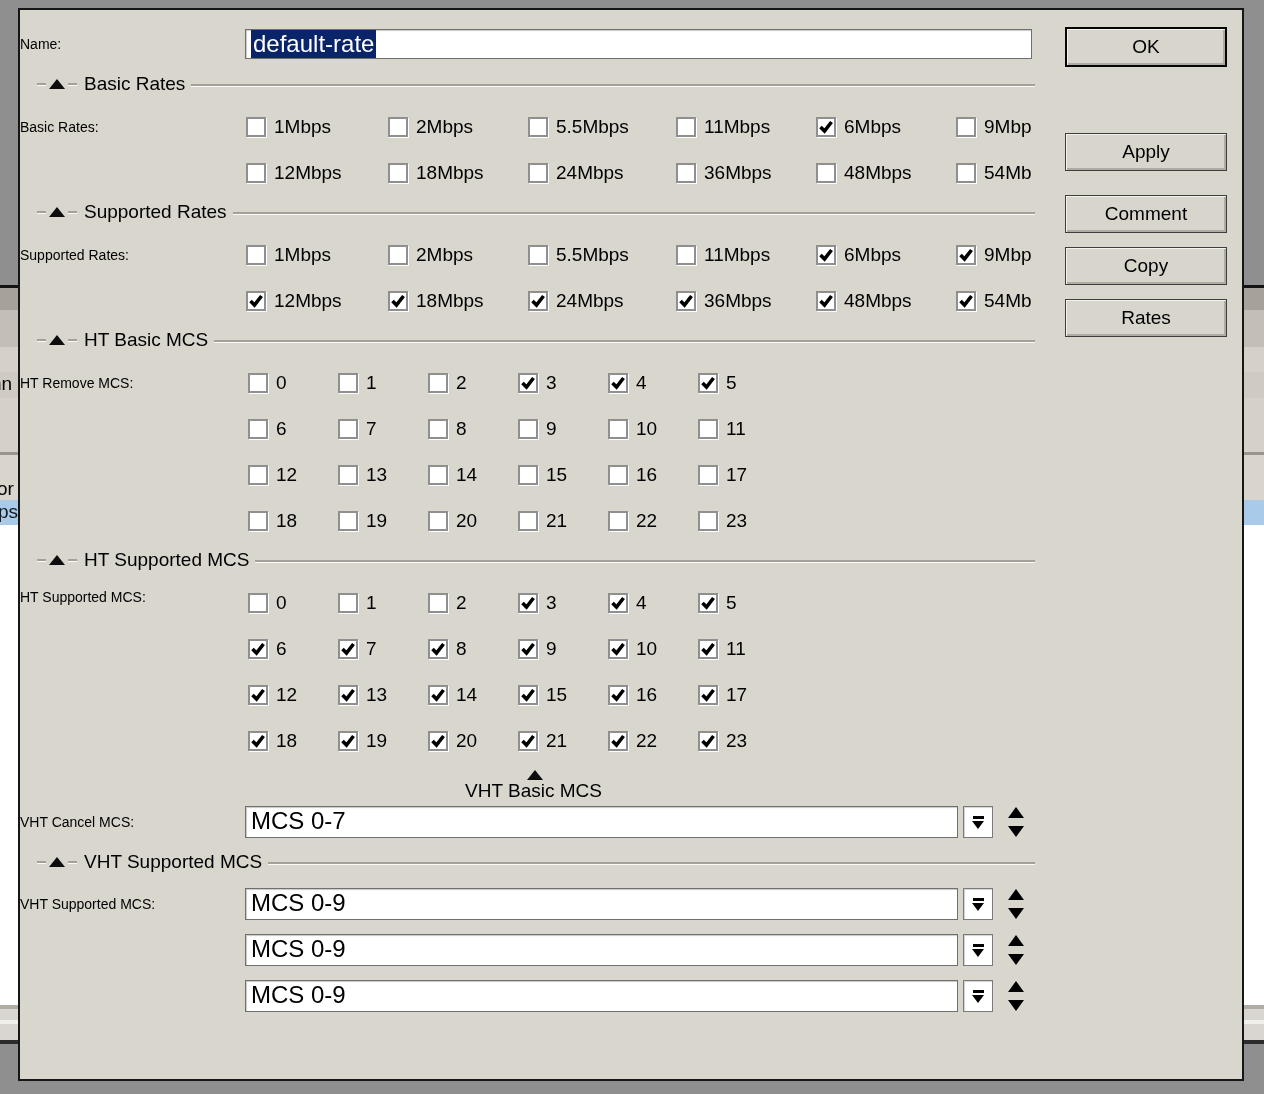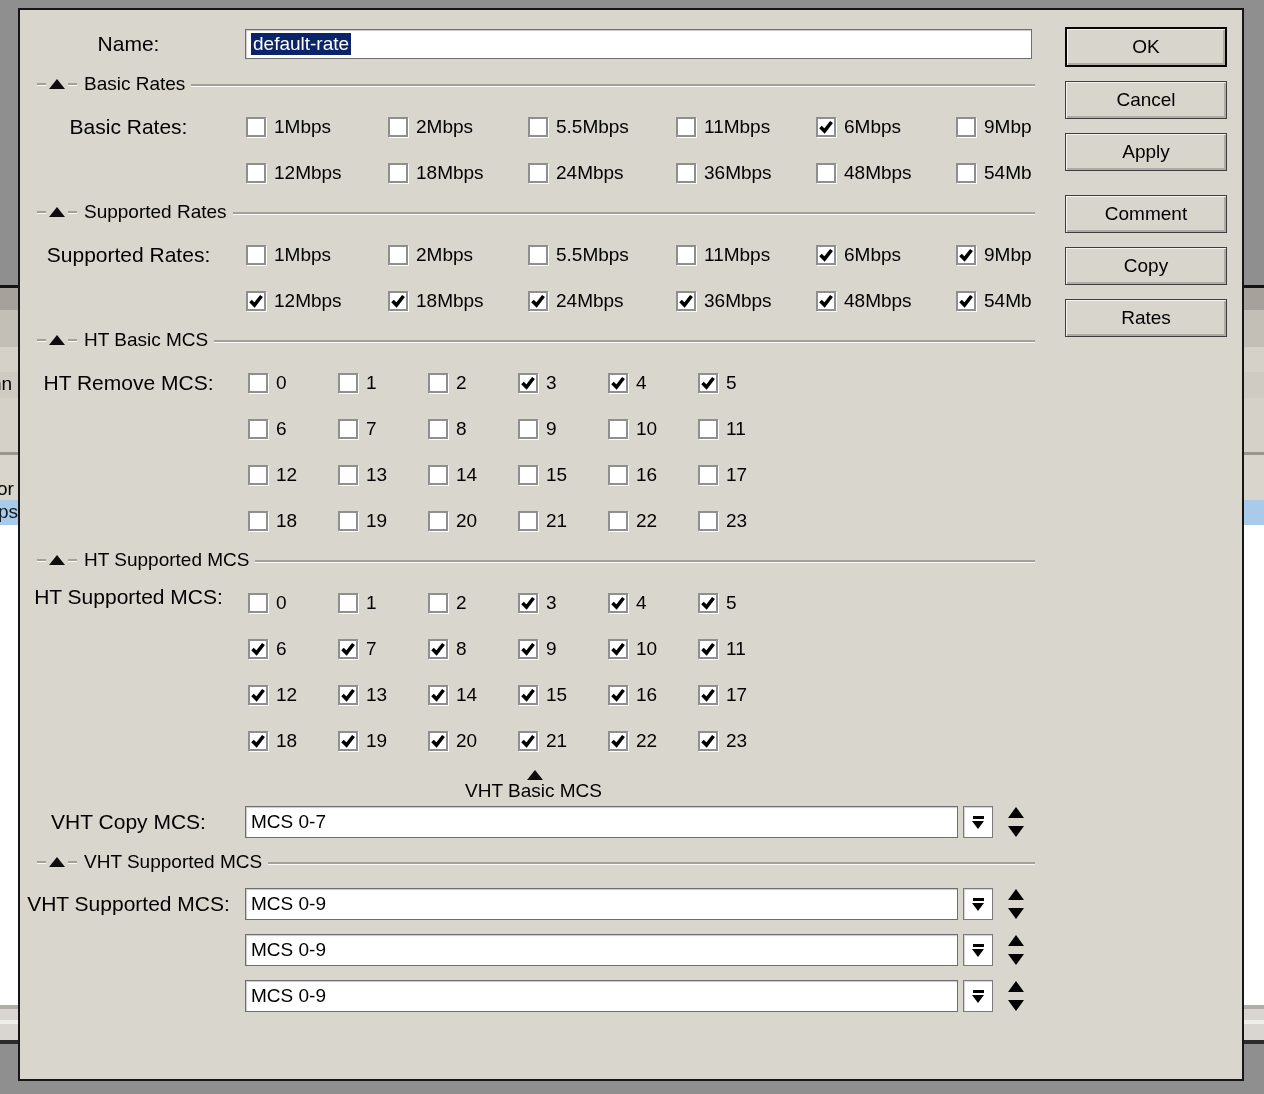--- a/index.html
+++ b/index.html
@@ -26,28 +26,28 @@
   }
   .title { flex:1; color:#fff; font-size:20px; }
   .winbtn {
     width:30px; height:30px; background:#d6d3cb; border:2px solid #1f1f1f;
     margin-left:6px; display:flex; align-items:center; justify-content:center; cursor:pointer;
   }
   .maxglyph { width:15px; height:13px; border:3px solid #4c4c4c; }
   .dlg-body { position:relative; width:100%; height:calc(100% - 46px); overflow:hidden; }
   
   .field-label {
-    position:absolute; left:0; width:217px; text-align:center;
-    font-size:21px; line-height:22px;
+    position:absolute; left:0; width:217px; text-align:left;
+    font-size:14px; line-height:22px;
   }
   .fl30 { line-height:30px; } .fl32 { line-height:32px; }
   .tfield {
     position:absolute; background:#fff; border:1px solid #6f6f6f;
     box-shadow: inset 1px 1px 1px rgba(0,0,0,.22);
-    font-size:19px; padding:0 5px; display:flex; align-items:center;
+    font-size:24px; padding:0 5px; display:flex; 
     white-space:nowrap; overflow:hidden;
   }
   .tfield.namef { left:225px; top:19px; width:787px; height:30px; }
   .tfield.vht   { left:225px; width:713px; height:32px; }
   .selected { background:#0a246a; color:#fff; padding:0 2px; }
   .ddbtn {
     position:absolute; left:943px; width:30px; height:32px; background:#fff;
     border:1px solid #7a7a7a; box-shadow: inset 1px 1px 1px rgba(0,0,0,.18);
     display:flex; align-items:center; justify-content:center; cursor:pointer;
   }
@@ -108,21 +108,21 @@
 
 <div class="dialog">
 
   <div class="dlg-body" id="dlg-body">
 
     <div class="field-label fl30" style="top:19px">Name:</div>
     <div class="tfield namef">
       <span class="selected">default-rate</span>
     </div>
 
-    <div class="field-label fl32" style="top:796px">VHT Copy MCS:</div>
+    <div class="field-label fl32" style="top:796px">VHT Cancel MCS:</div>
     <div class="tfield vht" style="top:796px">
       <span>MCS 0-7</span>
     </div>
     <div class="ddbtn" style="top:796px">
       <span class="ddglyph">
           <span class="bar"></span>
           <span class="tri-dn"></span>
         </span>
     </div>
     <div class="spin" style="top:797px">
@@ -168,21 +168,20 @@
           <span class="tri-dn"></span>
         </span>
     </div>
     <div class="spin" style="top:971px">
       <span class="up"></span>
         <span class="dn"></span>
     </div>
 
     <div class="btncol" id="btncol">
         <div class="btn default" style="top: 17px; height: 40px;">OK</div>
-        <div class="btn" style="top: 71px; height: 38px;">Cancel</div>
         <div class="btn" style="top: 123px; height: 38px;">Apply</div>
         <div class="btn" style="top: 185px; height: 38px;">Comment</div>
         <div class="btn" style="top: 237px; height: 38px;">Copy</div>
         <div class="btn" style="top: 289px; height: 38px;">Rates</div>
       </div>
   <div class="sec-header" style="top: 64px;">
         <div class="dash"></div>
         <div class="tri"></div>
         <div class="dash"></div>
         <div class="hlabel">Basic Rates</div>

